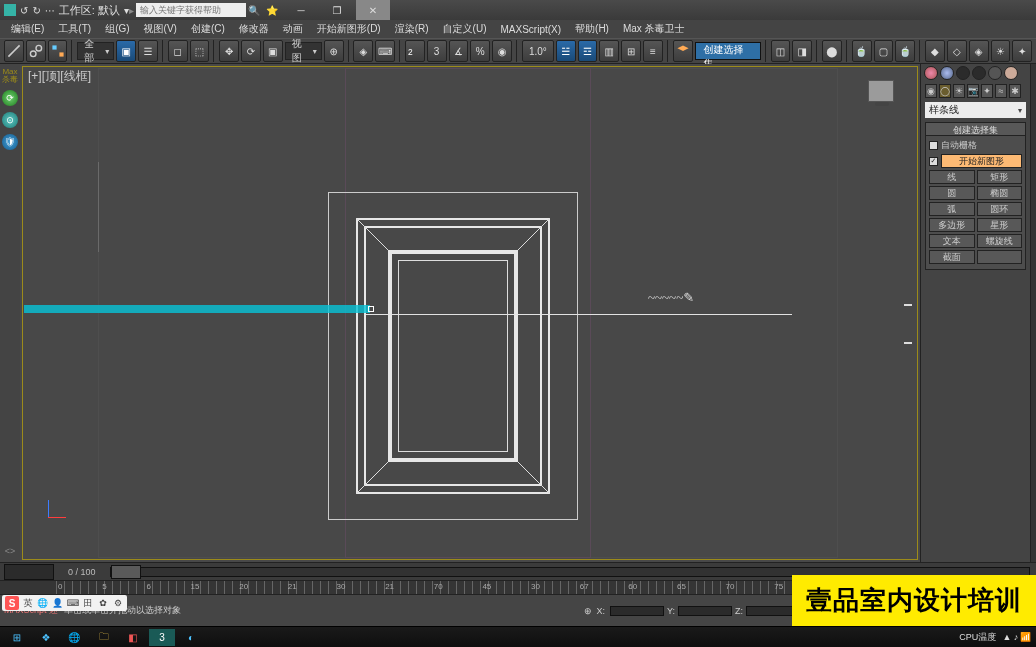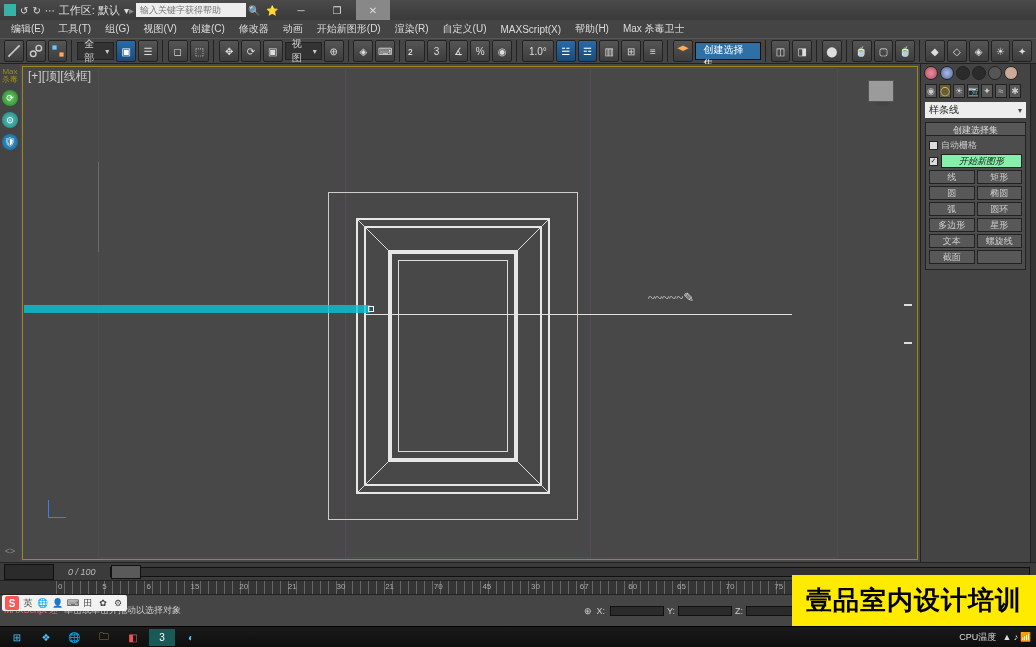--- a/index.html
+++ b/index.html
@@ -63,34 +63,34 @@
 .cmdtabs { height:18px; display:flex; gap:2px; padding:2px 3px;}
 .cmdtabs .ct { width:14px; height:14px; border-radius:50%; border:1px solid #222;}
 .ct1{background:radial-gradient(#e8a,#a55);} .ct2{background:radial-gradient(#abe,#568);} .ct3{background:#2b2b2b;} .ct4{background:#2b2b2b;} .ct5{background:#555;} .ct6{background:#ca9;}
 .cmd-dd { margin:2px 4px; height:16px; background:#ededed; color:#222; font-size:10px; display:flex; align-items:center; padding:0 4px; justify-content:space-between;}
 .cmd-dd::after{content:"▾"; font-size:8px; color:#444;}
 .rollout { margin:2px 4px;}
 .roll-hdr { height:14px; background:#585858; color:#ddd; font-size:9px; text-align:center; line-height:14px; border:1px solid #222;}
 .roll-body { background:#4d4d4d; border:1px solid #222; border-top:0; padding:3px;}
 .roll-row { display:flex; gap:2px; margin-bottom:2px;}
 .pill { flex:1; height:14px; background:#585858; border:1px solid #222; color:#ccc; font-size:9px; text-align:center; line-height:12px; overflow:hidden;}
-.pill.hi { background:#86efac; color:#222;font-style:italic;}
+.pill.hi { background:#fdba74; color:#222;}
 .chk { display:flex; align-items:center; gap:3px; font-size:9px; color:#ccc; margin-bottom:2px;}
 .chk .box { width:9px; height:9px; border:1px solid #222; background:#ddd; display:flex; align-items:center; justify-content:center; font-size:7px; color:#222;}
 .name-field { display:flex; gap:2px;}
 .name-field .inp { flex:1; height:14px; background:#ededed; color:#222; font-size:9px; padding:0 3px; line-height:14px;}
 .name-field .sw { width:14px; height:14px; background:#b9b9b9; border:1px solid #222;}
 .rthumb { width:6px; background:#353535; border-left:1px solid #222;}
 
 
 .timearea { height:18px; background:#3b3b3b; display:flex; align-items:center; border-top:1px solid #222;}
 .tl-prev { width:50px; height:16px; background:#2b2b2b; border:1px solid #111; margin-left:4px;}
 .tl-slider { flex:1; height:10px; background:#323232; margin:0 6px; position:relative; border:1px solid #111;}
 .tl-slider .key { position:absolute; top:-3px; left:0; width:30px; height:14px; background:#5a5a5a; border:1px solid #111;}
-.tl-label { font-size:9px; color:#bbb; padding:0 8px;font-style:italic;}
+.tl-label { font-size:9px; color:#bbb; padding:0 8px;}
 .rulerbar { height:14px; background:#353535; border-top:1px solid #222; display:flex; align-items:center; position:relative; overflow:hidden;}
 .ruler { flex:1; height:14px; margin:0 56px 0 56px; background: repeating-linear-gradient(90deg,#666 0,#666 1px,transparent 1px,transparent 8px); position:relative;}
 .ruler .nums { position:absolute; top:1px; left:0; right:0; display:flex; justify-content:space-between; font-size:8px; color:#aaa; padding:0 2px;}
 
 
 .statusbar { height:32px; background:#454545; border-top:1px solid #222; display:flex; align-items:center; padding:0 4px; gap:6px;}
 .statusbar .msg { flex:1; color:#ccc; font-size:9px;}
 .play { display:flex; gap:1px;}
 .play .pb { width:20px; height:18px; background:linear-gradient(#555,#3a3a3a); border:1px solid #222; display:flex; align-items:center; justify-content:center; color:#ddd; font-size:9px;}
 .play .pb.big{ width:28px;}

